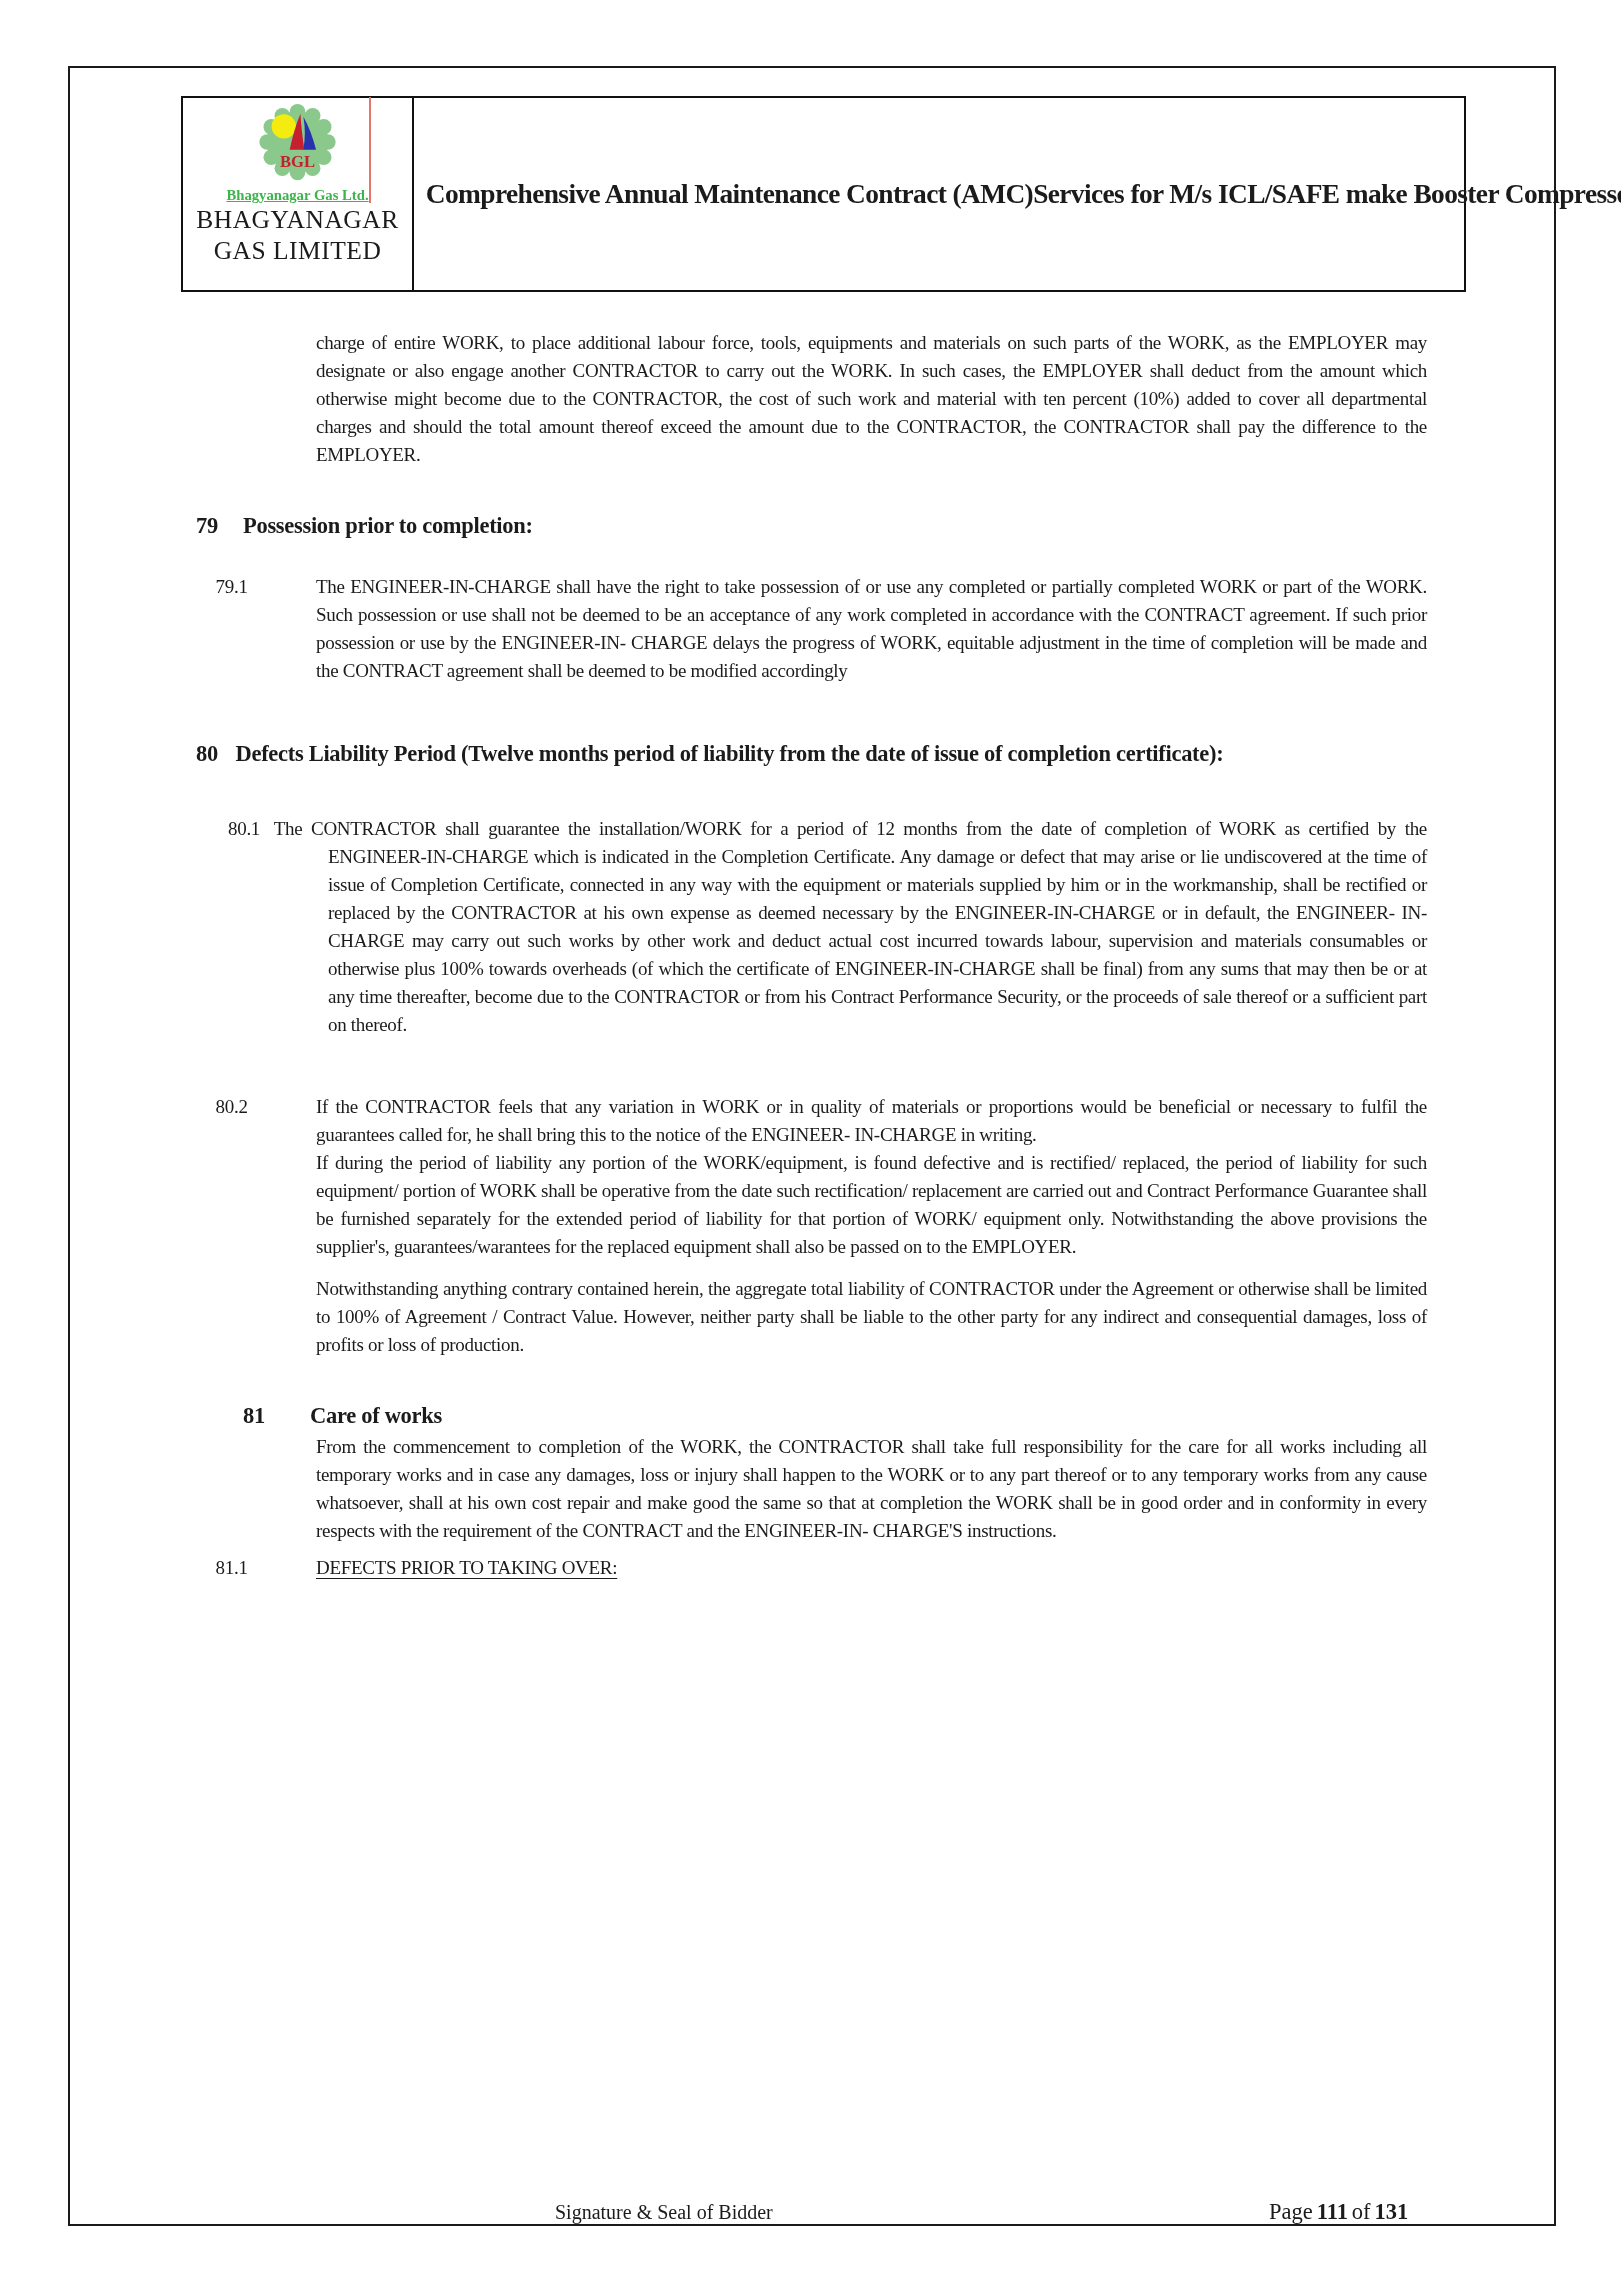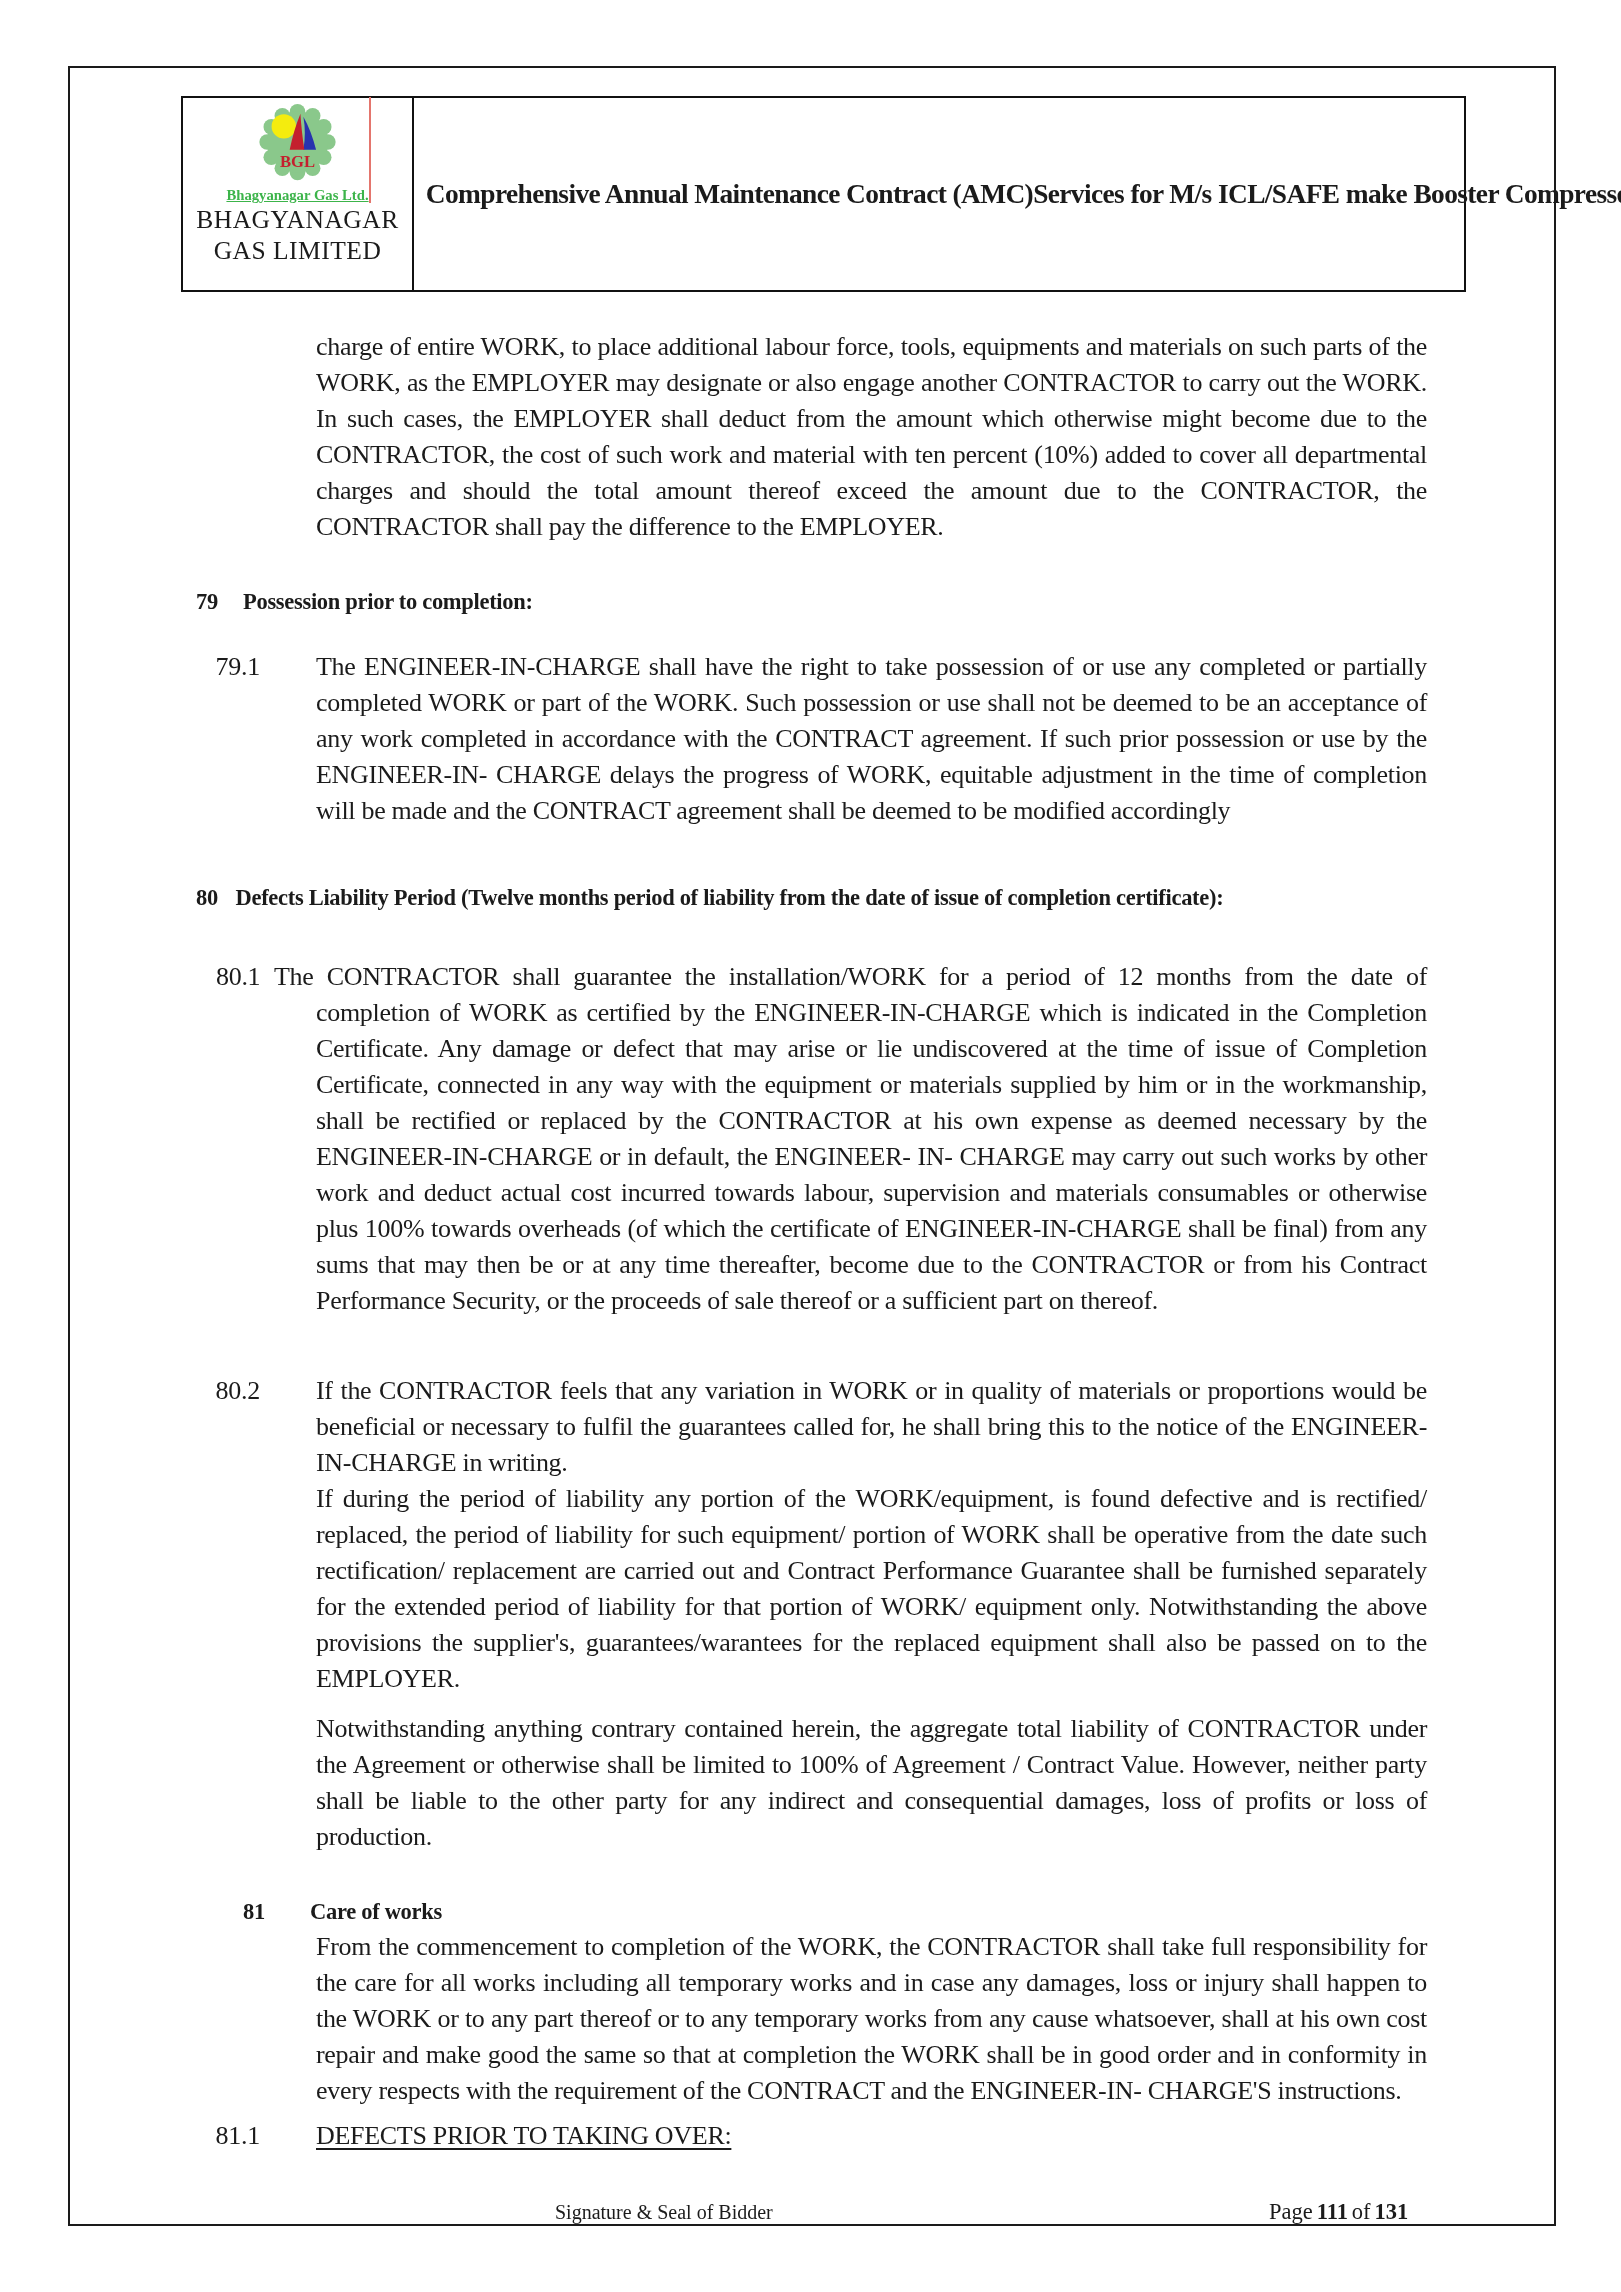--- a/index.html
+++ b/index.html
@@ -40,31 +40,31 @@
     font-size:14.7px; font-weight:bold; color:#3cb44a; line-height:16.7px; margin-top:-2px;text-decoration:underline;
   }
   .company-line { font-size:25.5px; line-height:30px; letter-spacing:0.5px; margin-top:1px; }
   .company-line:first-of-type { margin-top:5.9px; }
   .logo-artifact-line {
     position:absolute; top:-1px; right:41px; width:2px; height:106px; background:#e4756d;
   }
   
   .content { position:absolute; left:196px; top:329px; width:1231px; }
   .para, .clause-text {
-    font-size:26px; line-height:36px; letter-spacing:-0.3px; text-align:justify;
+    font-size:19px; line-height:28px; letter-spacing:-0.3px; text-align:justify;
   }
   .indent { margin-left:120px; }
   .sec-head { font-weight:bold; font-size:22.5px; line-height:28px; letter-spacing:-0.3px; }
   .row { display:flex; align-items:flex-start; }
   .row .num { flex:none; width:120px; box-sizing:border-box; padding-left:19.6px; }
   .row .num-80-3 { flex:none; width:120px; box-sizing:border-box; padding-left:39px; }
   .row .num-81 { flex:none; width:114px; box-sizing:border-box; padding-left:47px; }
   .row .flexbody { flex:1; min-width:0; }
   .hang {
-    margin-left:20px; padding-left:100px; text-indent:-100px;
+    margin-left:32px; padding-left:100px; text-indent:-100px;
   }
   .hang .num-inline { margin-right:13.7px; }
   .underlined { text-decoration:underline; text-underline-offset:3.9px; }
   .h79-num { flex:none; width:47px; }
   .h80-num { margin-right:17.6px; }
   
   .mb-intro { margin-bottom:43px; }
   .mb-h79 { margin-bottom:33px; }
   .mb-791 { margin-bottom:55px; }
   .mb-h80 { margin-bottom:47px; }

